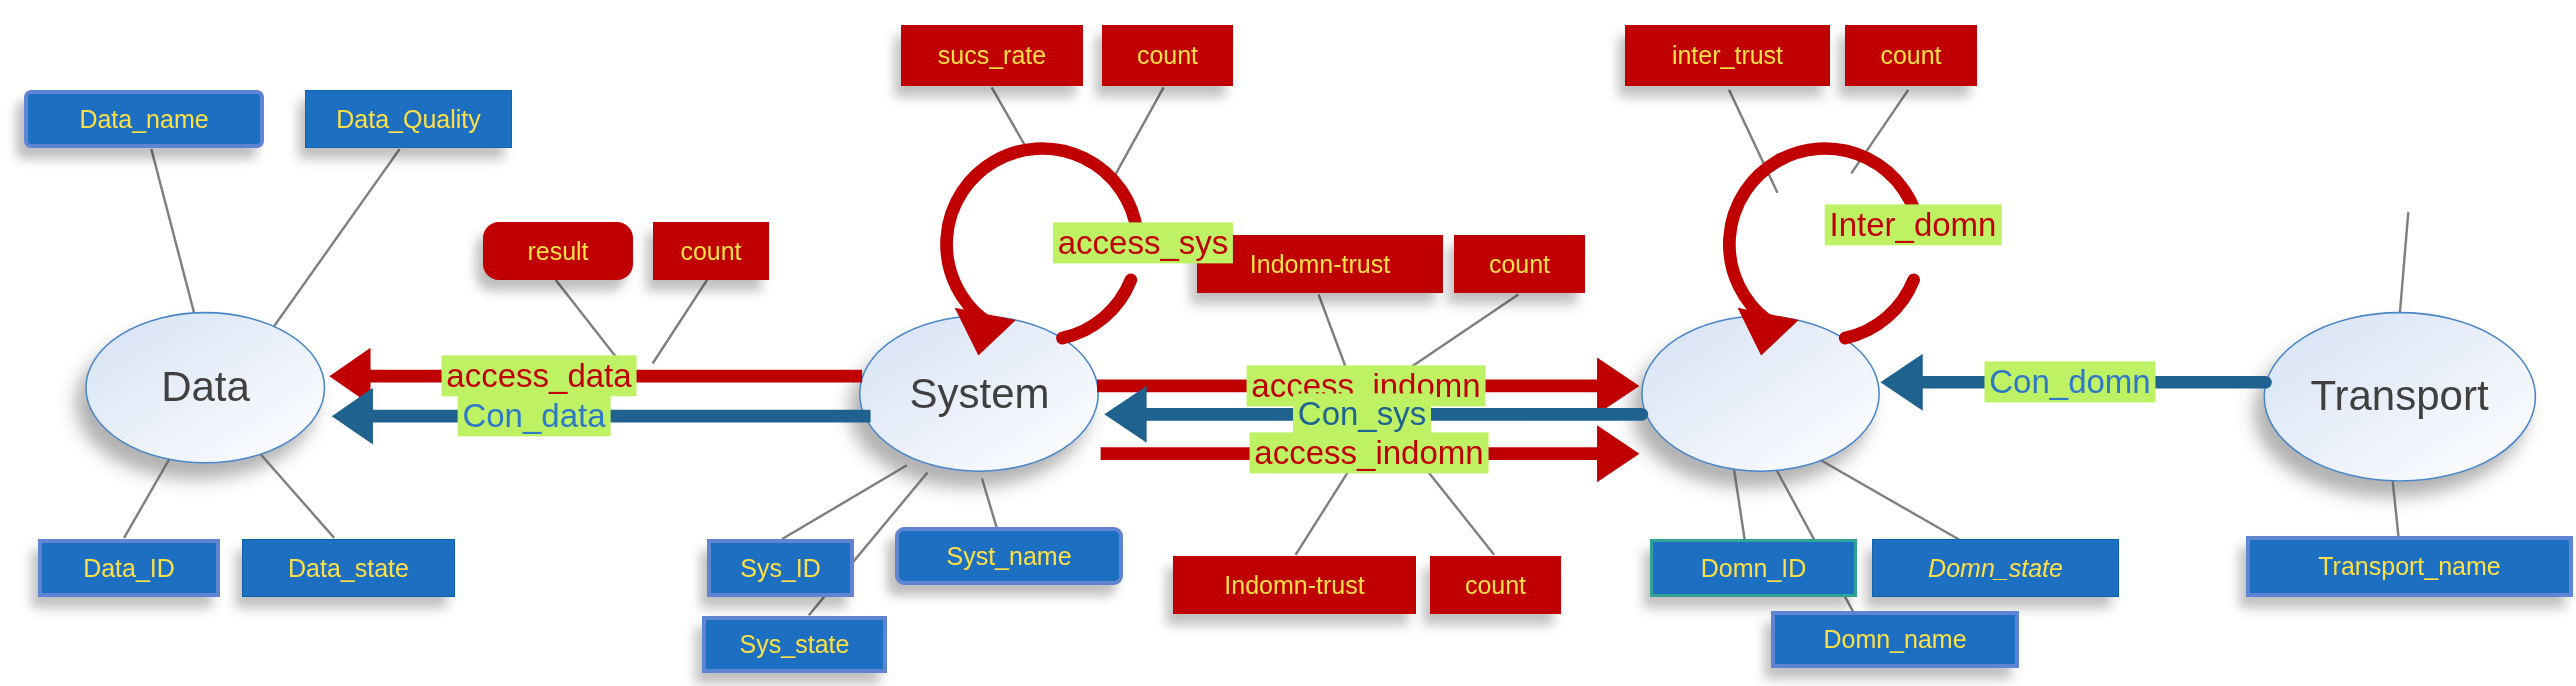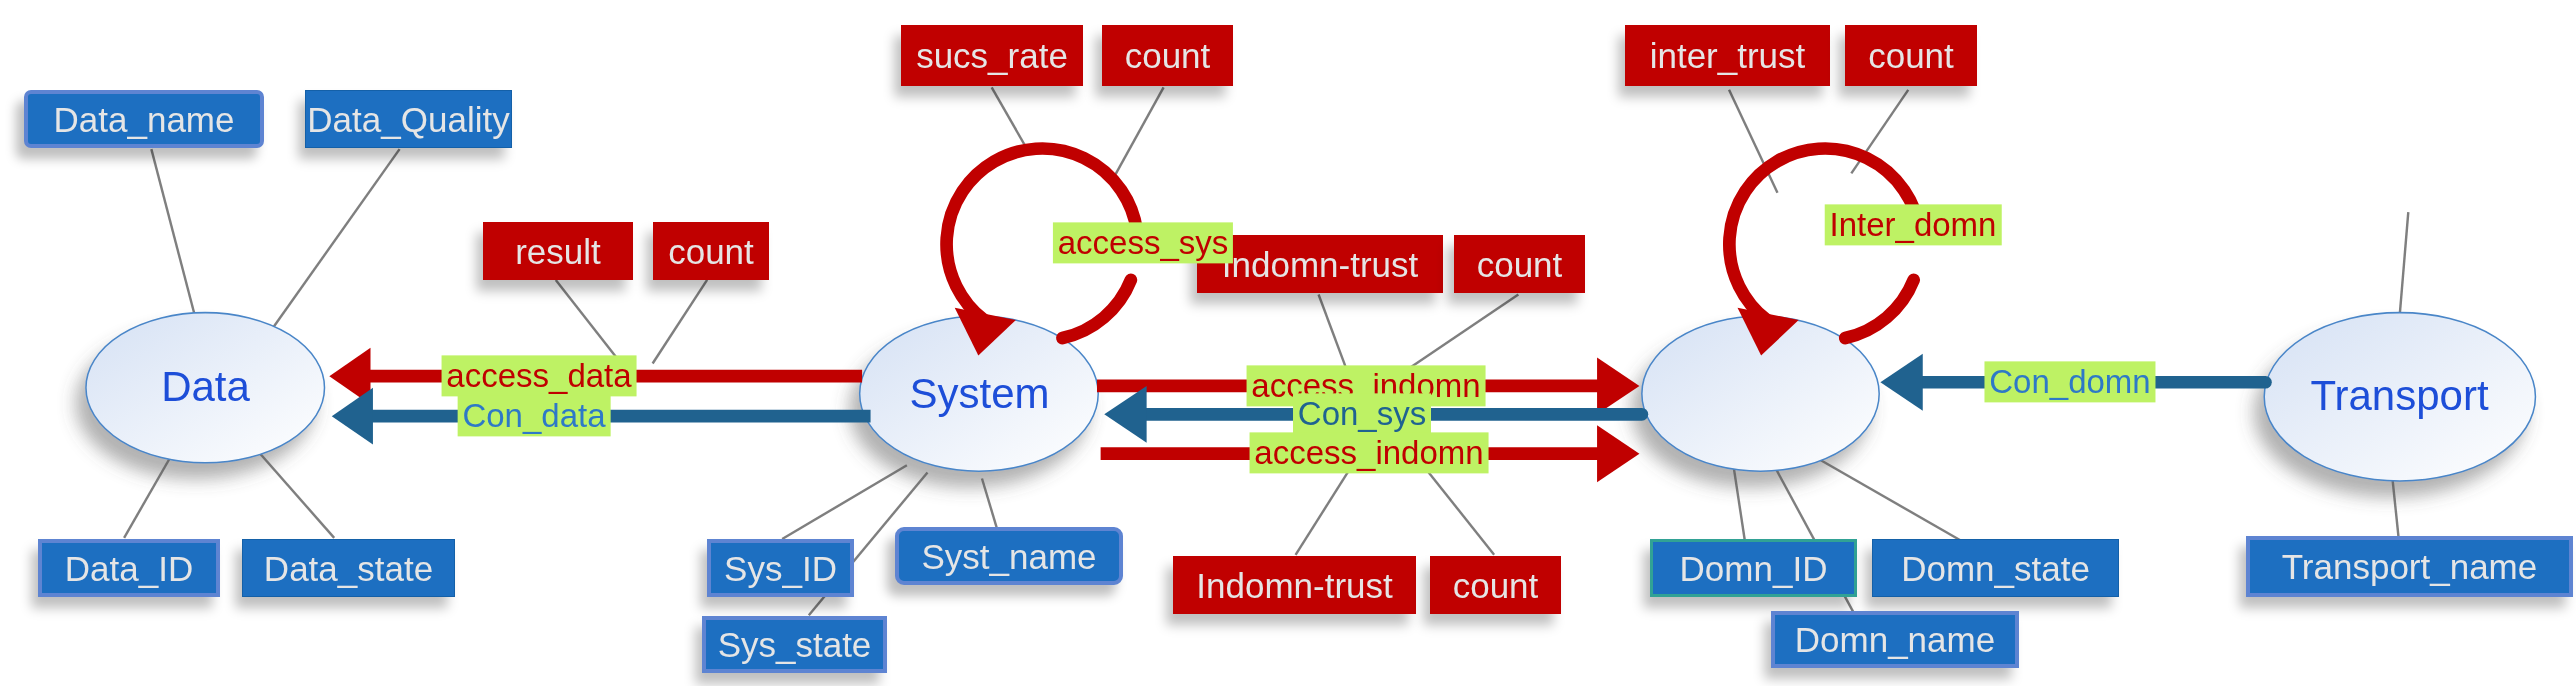--- a/index.html
+++ b/index.html
@@ -1,27 +1,27 @@
 <!DOCTYPE html>
 <html style="font-size:9.7px"><head>
 <meta charset="utf-8">
 <style>
   html,body{margin:0;padding:0;background:#fff;}
   .canvas{position:relative;width:2576px;height:687px;background:#ffffff;overflow:hidden;
           font-family:"Liberation Sans",sans-serif;}
   .canvas svg{position:absolute;left:0;top:0;z-index:1;}
   .box{position:absolute;display:flex;align-items:center;justify-content:center;
-       color:#e5e5e5;font-size:35px;line-height:1;z-index:2;white-space:nowrap;
+       color:#fde047;font-size:25px;line-height:1;z-index:2;white-space:nowrap;
        box-shadow:-7.3px 11px 11px rgba(0,0,0,0.25);box-sizing:border-box;}
   .box.blue{background:#1D6FC1;border:1.2px solid #1460A8;}
   .box.blue.hl{border:4.8px solid #5E84D2;}
   .box.blue.teal{border:3px solid #31A295;}
   .box.red{background:#C00000;border:none;}
   .entity-label{position:absolute;z-index:2;display:flex;align-items:center;justify-content:center;
-       color:#1d4ed8;font-size:42px;line-height:1;}
+       color:#404040;font-size:42px;line-height:1;}
   .edge-label{position:absolute;transform:translate(-50%,-50%);z-index:3;background:#bef264;
        padding:0 4.8px;font-size:33px;line-height:1.25;white-space:nowrap;}
   .t-red{color:#C00000;}
   .t-blue-light{color:#2E79C7;}
   .t-blue-dark{color:#1F6391;}
 </style>
 </head>
 <body>
 
 <div class="canvas">
@@ -117,26 +117,26 @@
   <div class="box blue hl" style="left:24px;top:90px;width:240px;height:58px;border-radius:7px;">Data_name</div>
   <div class="box blue" style="left:305px;top:90px;width:207px;height:58px;">Data_Quality</div>
   <div class="box blue" style="left:242px;top:539px;width:213px;height:58px;">Data_state</div>
   <div class="box blue hl" style="left:38px;top:539px;width:182px;height:58px;">Data_ID</div>
 
   <div class="box blue hl" style="left:707px;top:539px;width:147px;height:58px;">Sys_ID</div>
   <div class="box blue hl" style="left:895px;top:527px;width:228px;height:58px;border-radius:9px;">Syst_name</div>
   <div class="box blue hl" style="left:702px;top:616px;width:185px;height:57px;">Sys_state</div>
 
   <div class="box blue teal" style="left:1650px;top:539px;width:207px;height:58px;">Domn_ID</div>
-  <div class="box blue" style="left:1872px;top:539px;width:247px;height:58px;">Domn_state</div>
+  <div class="box blue" style="left:1872px;top:539px;width:247px;height:58px;font-style:italic;">Domn_state</div>
   <div class="box blue hl" style="left:1771px;top:611px;width:248px;height:57px;">Domn_name</div>
 
   <div class="box blue hl" style="left:2246px;top:536px;width:327px;height:61px;">Transport_name</div>
 
-  <div class="box red" style="left:483px;top:222px;width:150px;height:58px;">result</div>
+  <div class="box red" style="left:483px;top:222px;width:150px;height:58px;border-radius:16px;">result</div>
   <div class="box red" style="left:653px;top:222px;width:116px;height:58px;">count</div>
 
   <div class="box red" style="left:901px;top:25.4px;width:182px;height:61px;">sucs_rate</div>
   <div class="box red" style="left:1102px;top:25.4px;width:131px;height:61px;">count</div>
 
   <div class="box red" style="left:1197px;top:235px;width:246px;height:58px;">Indomn-trust</div>
   <div class="box red" style="left:1454px;top:235px;width:131px;height:58px;">count</div>
 
   <div class="box red" style="left:1173px;top:556px;width:243px;height:58px;">Indomn-trust</div>
   <div class="box red" style="left:1430px;top:556px;width:131px;height:58px;">count</div>

